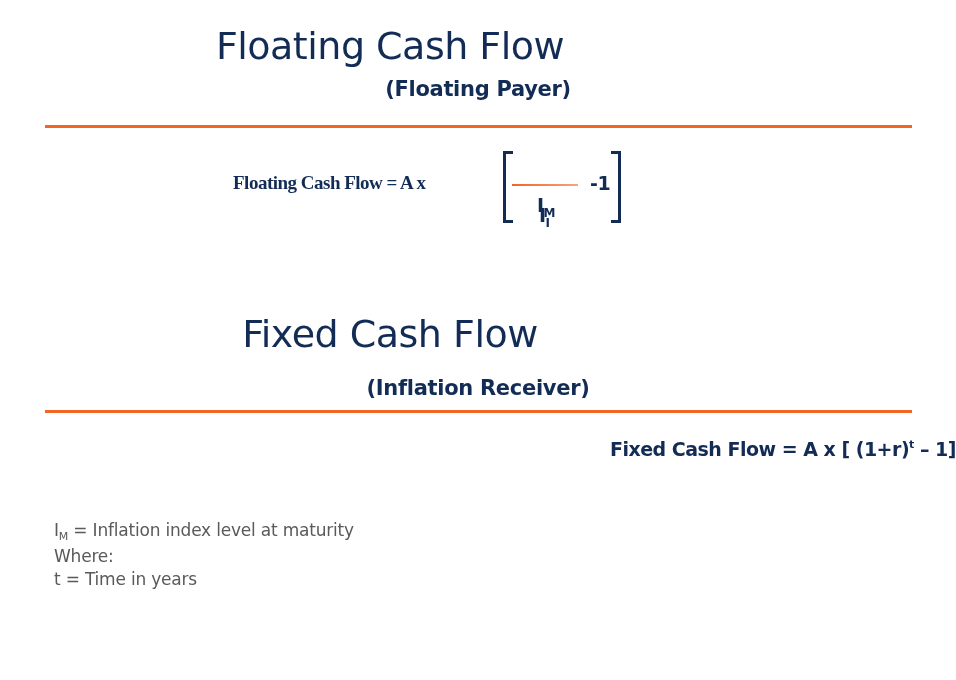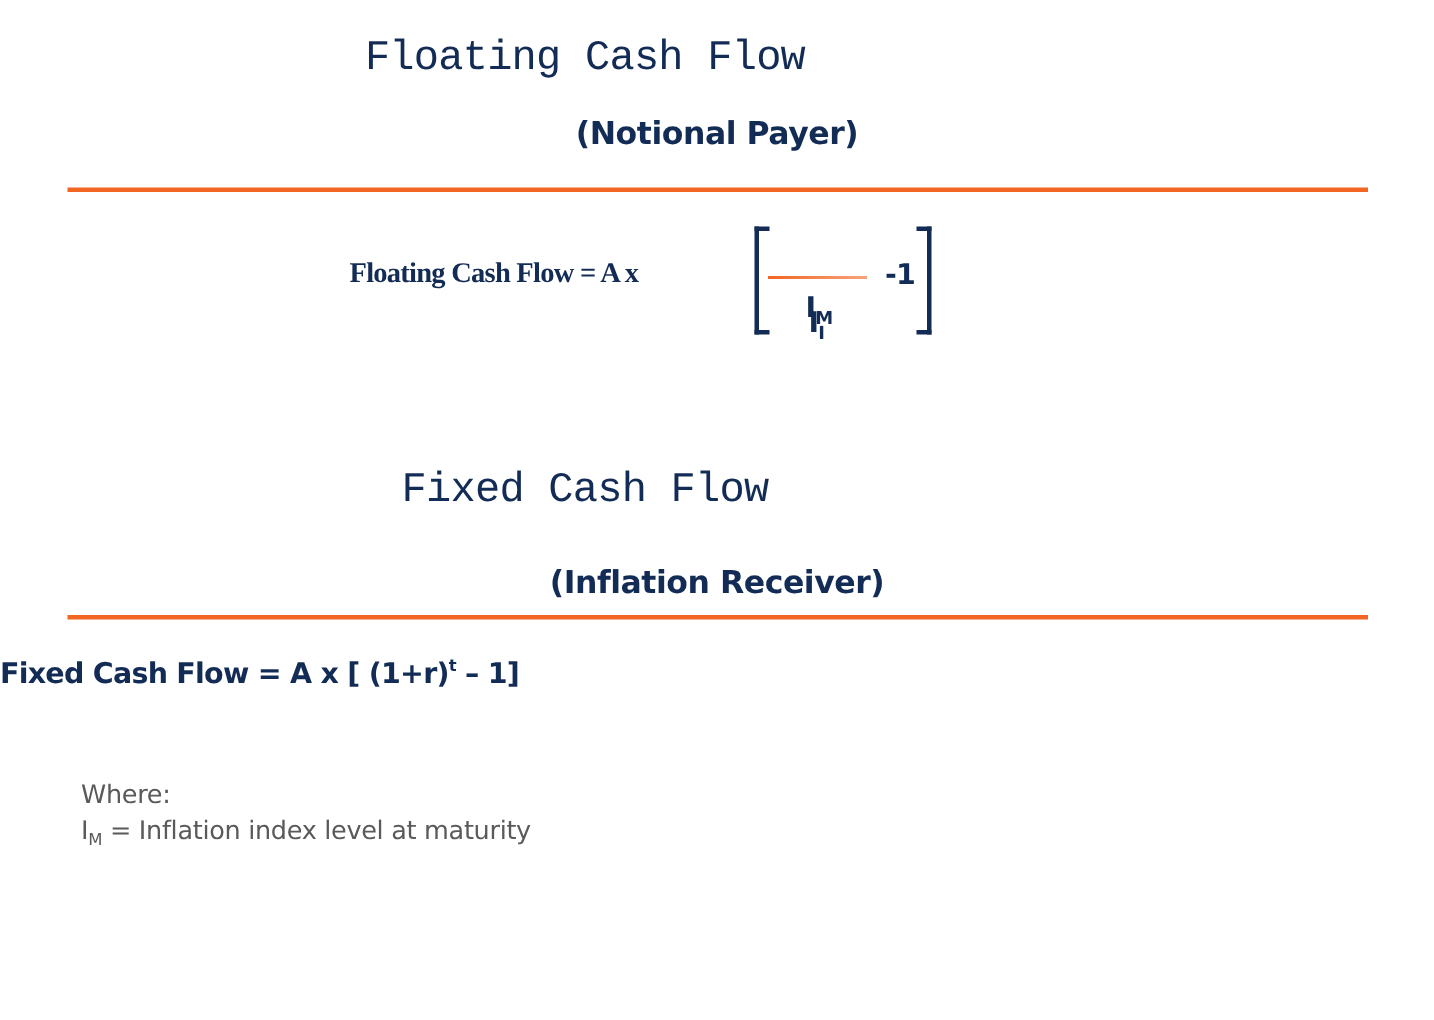--- a/index.html
+++ b/index.html
@@ -1,52 +1,53 @@
 <!DOCTYPE html>
 <html><head>
 <meta charset="utf-8">
 <style>
   html, body { margin:0; padding:0; background:#ffffff; }
   body { width:956px; height:680px; position:relative; overflow:hidden;
          font-family:"DejaVu Sans", sans-serif; color:#132c55; }
   .abs { position:absolute; }
-  .title { left:0; width:780px; text-align:center; font-size:28px; letter-spacing:-0.5px; color:#132c55;font-family:Liberation Mono, monospace; }
+  .title { left:0; width:780px; text-align:center; font-size:38px; letter-spacing:-0.5px; color:#132c55; }
   .subtitle { left:0; width:956px; text-align:center; font-size:21px; font-weight:bold; color:#132c55; letter-spacing:-0.3px; }
   .rule { left:45px; width:867px; height:3px; }
   .formula { font-size:19px; font-weight:bold; color:#132c55; letter-spacing:-0.5px; white-space:nowrap; }
   .bracket { width:10px; height:72px; border:3px solid #132c55; box-sizing:border-box; }
   .bracket.left { border-right:none; }
   .bracket.right { border-left:none; }
   .frac-line { height:2px; }
   .sub { font-size:12px; position:relative; top:5px; }
   .sup { font-size:11px; position:relative; top:-8px; }
   .legend { left:54px; font-size:17px; color:#5a5a5a; line-height:23.5px; letter-spacing:-0.2px; }
   .legend .lsub { font-size:11px; position:relative; top:4px; }
 </style>
 </head>
 <body>
 
 <div class="abs title" style="top:24px;">Floating Cash Flow</div>
-<div class="abs subtitle" style="top:77px;">(Notional Payer)</div>
+<div class="abs subtitle" style="top:77px;">(Floating Payer)</div>
 <div class="abs rule" style="top:125px; background:#f26522;"></div>
 
 <div class="abs" style="left:0; top:0;">
   <span class="abs formula" style="left:233px; top:172px;font-family:Liberation Serif, serif;">Floating Cash Flow = A x</span>
   <div class="abs bracket left" style="left:503px; top:151px;"></div>
   <span class="abs formula" style="left:537px; top:150px;margin-top:44px;"><span>I</span><span class="sub">M</span></span>
   <div class="abs frac-line" style="left:512px; top:184px; width:66px; background:linear-gradient(90deg,#f26522,#f7a47d);"></div>
   <span class="abs formula" style="left:539px; top:204px;"><span>I</span><span class="sub">I</span></span>
   <span class="abs formula" style="left:590px; top:172px;">-1</span>
   <div class="abs bracket right" style="left:611px; top:151px;"></div>
 </div>
 
 <div class="abs title" style="top:312px;">Fixed Cash Flow</div>
 <div class="abs subtitle" style="top:364px;margin-top:12px;">(Inflation Receiver)</div>
 <div class="abs rule" style="top:410px; background:#f26522;"></div>
 
-<div class="abs formula" style="left:0; width:956px; text-align:left; top:438px;">
+<div class="abs formula" style="left:0; width:956px; text-align:right; top:438px;">
   <span>Fixed Cash Flow = A x [ (1+r)</span><span class="sup">t</span><span> – 1]</span>
 </div>
 
 <div class="abs legend" style="top:519px;">
+  <div><span>I</span><span class="lsub">M</span><span> = Inflation index level at maturity</span></div>
   <div>Where:</div>
-  <div><span>I</span><span class="lsub">M</span><span> = Inflation index level at maturity</span></div>
+  <div><span>t</span><span> = Time in years</span></div>
 </div>
 
 </body></html>

